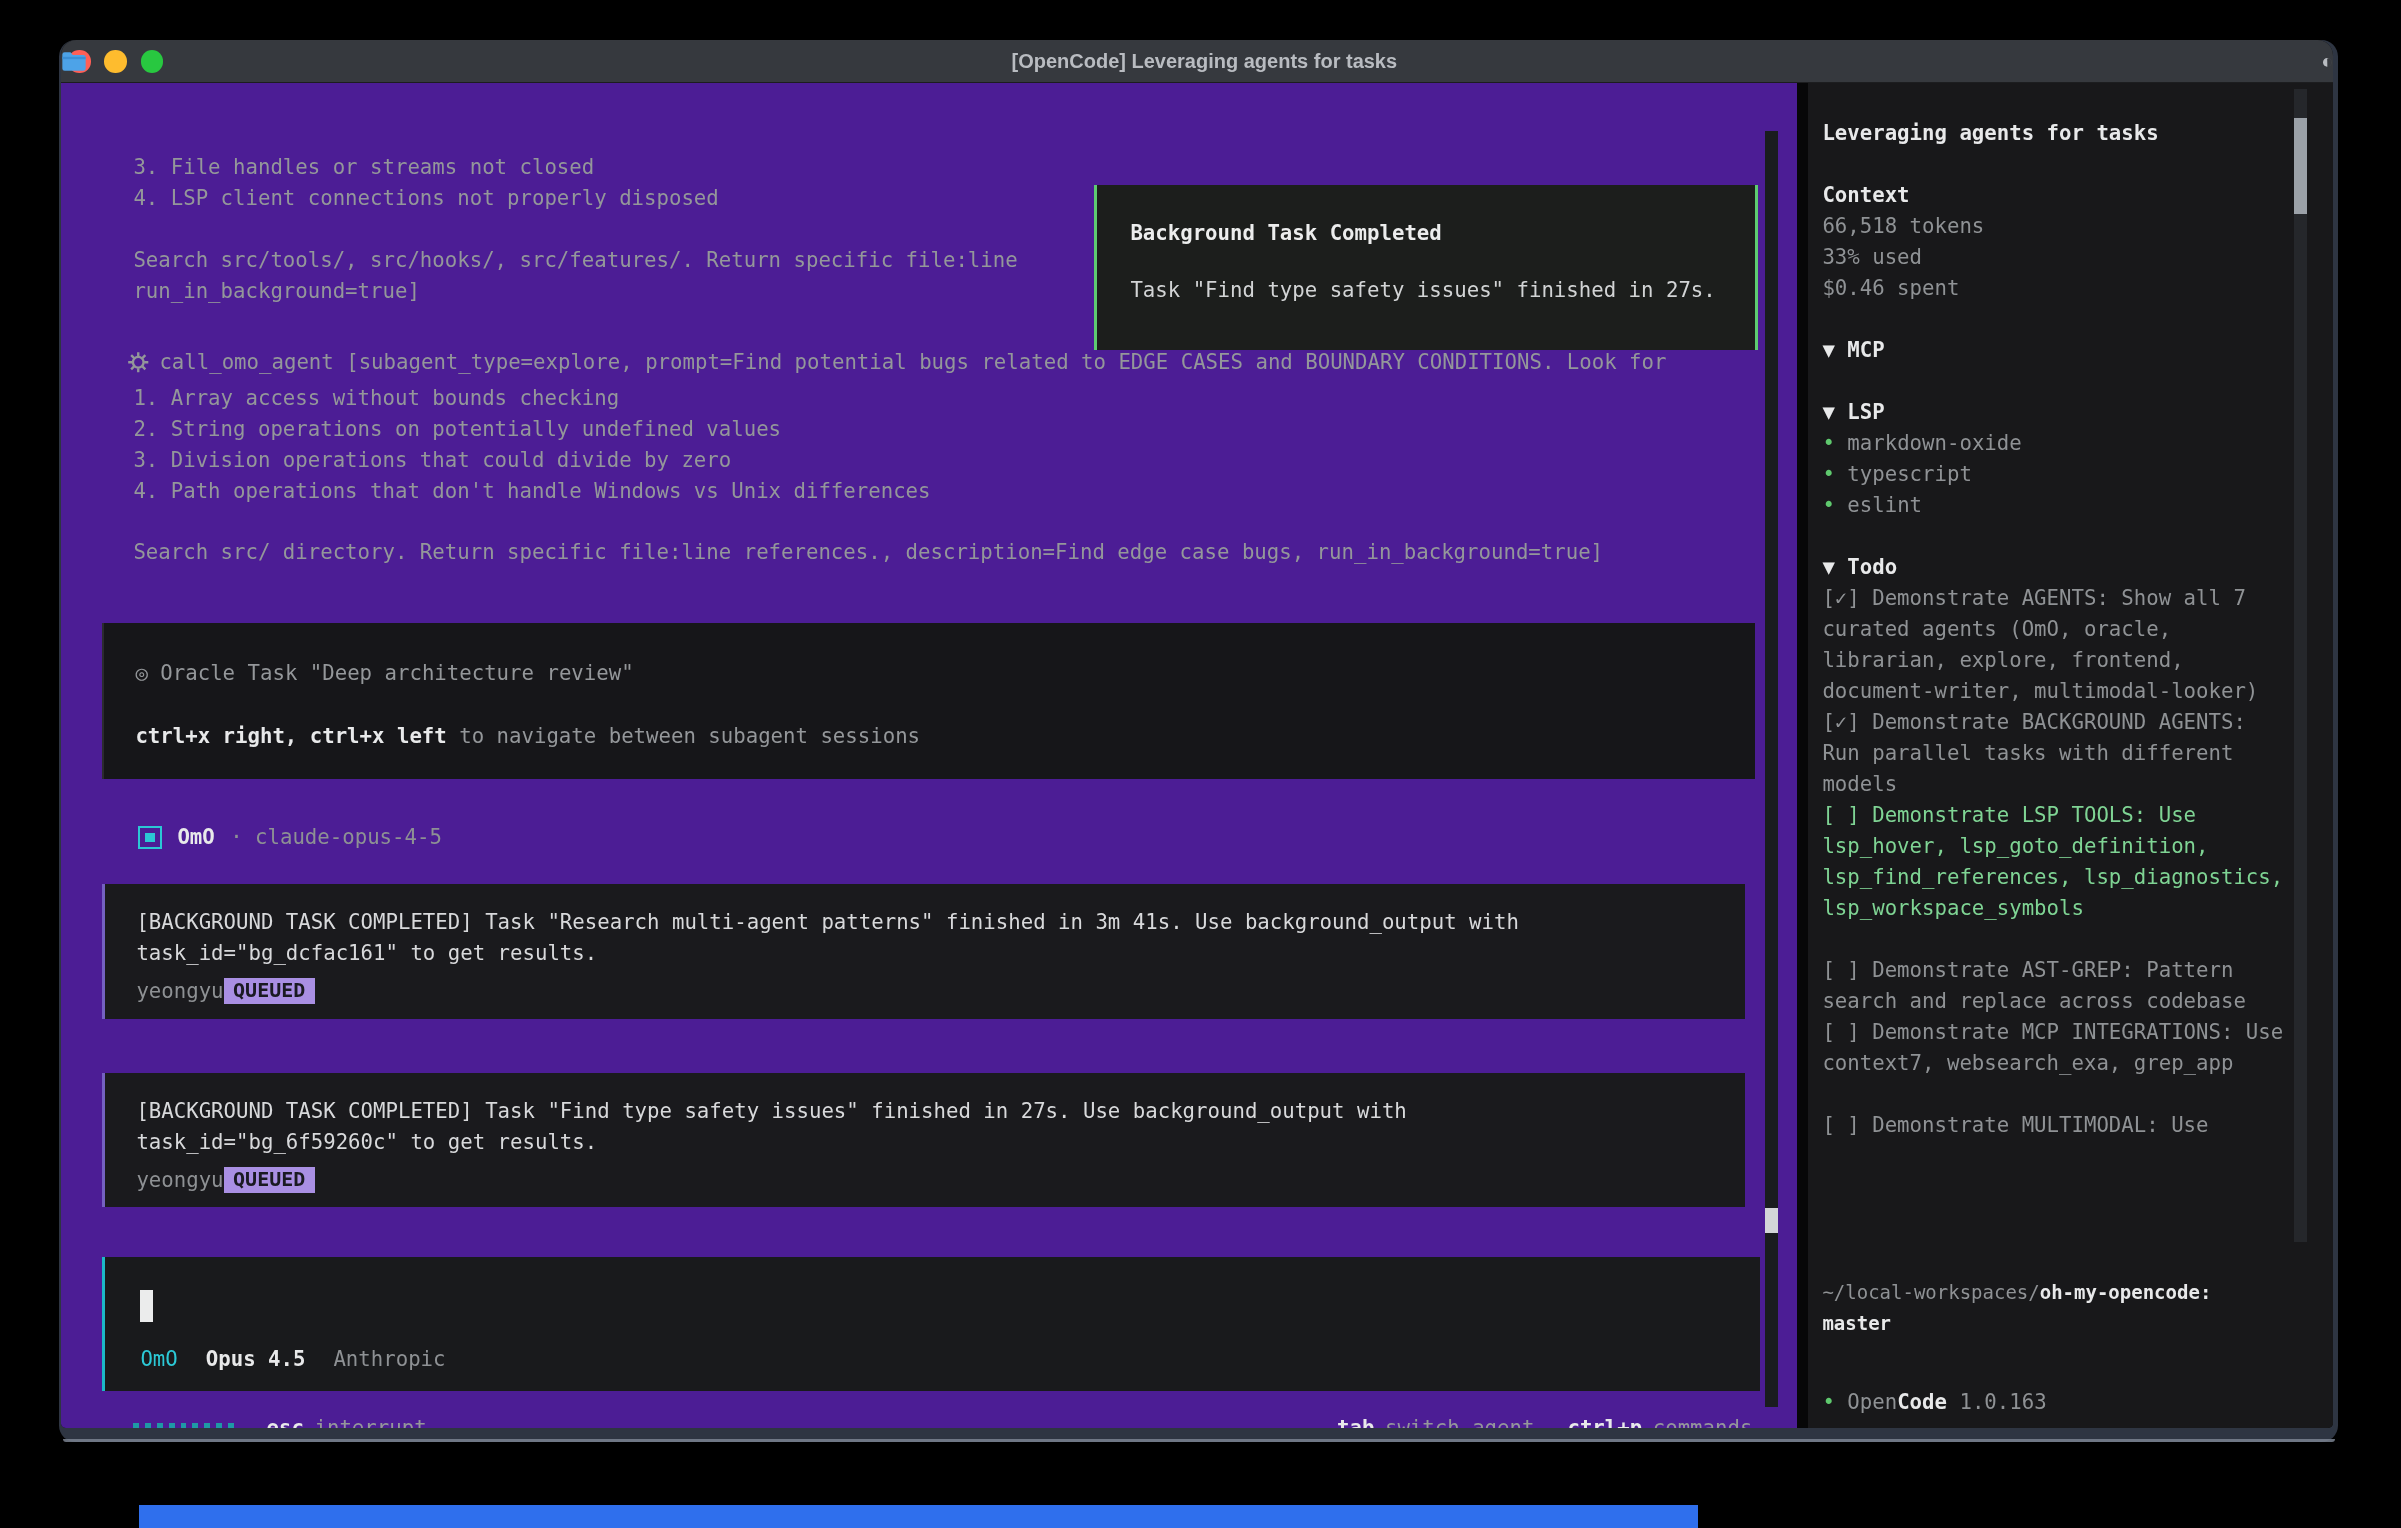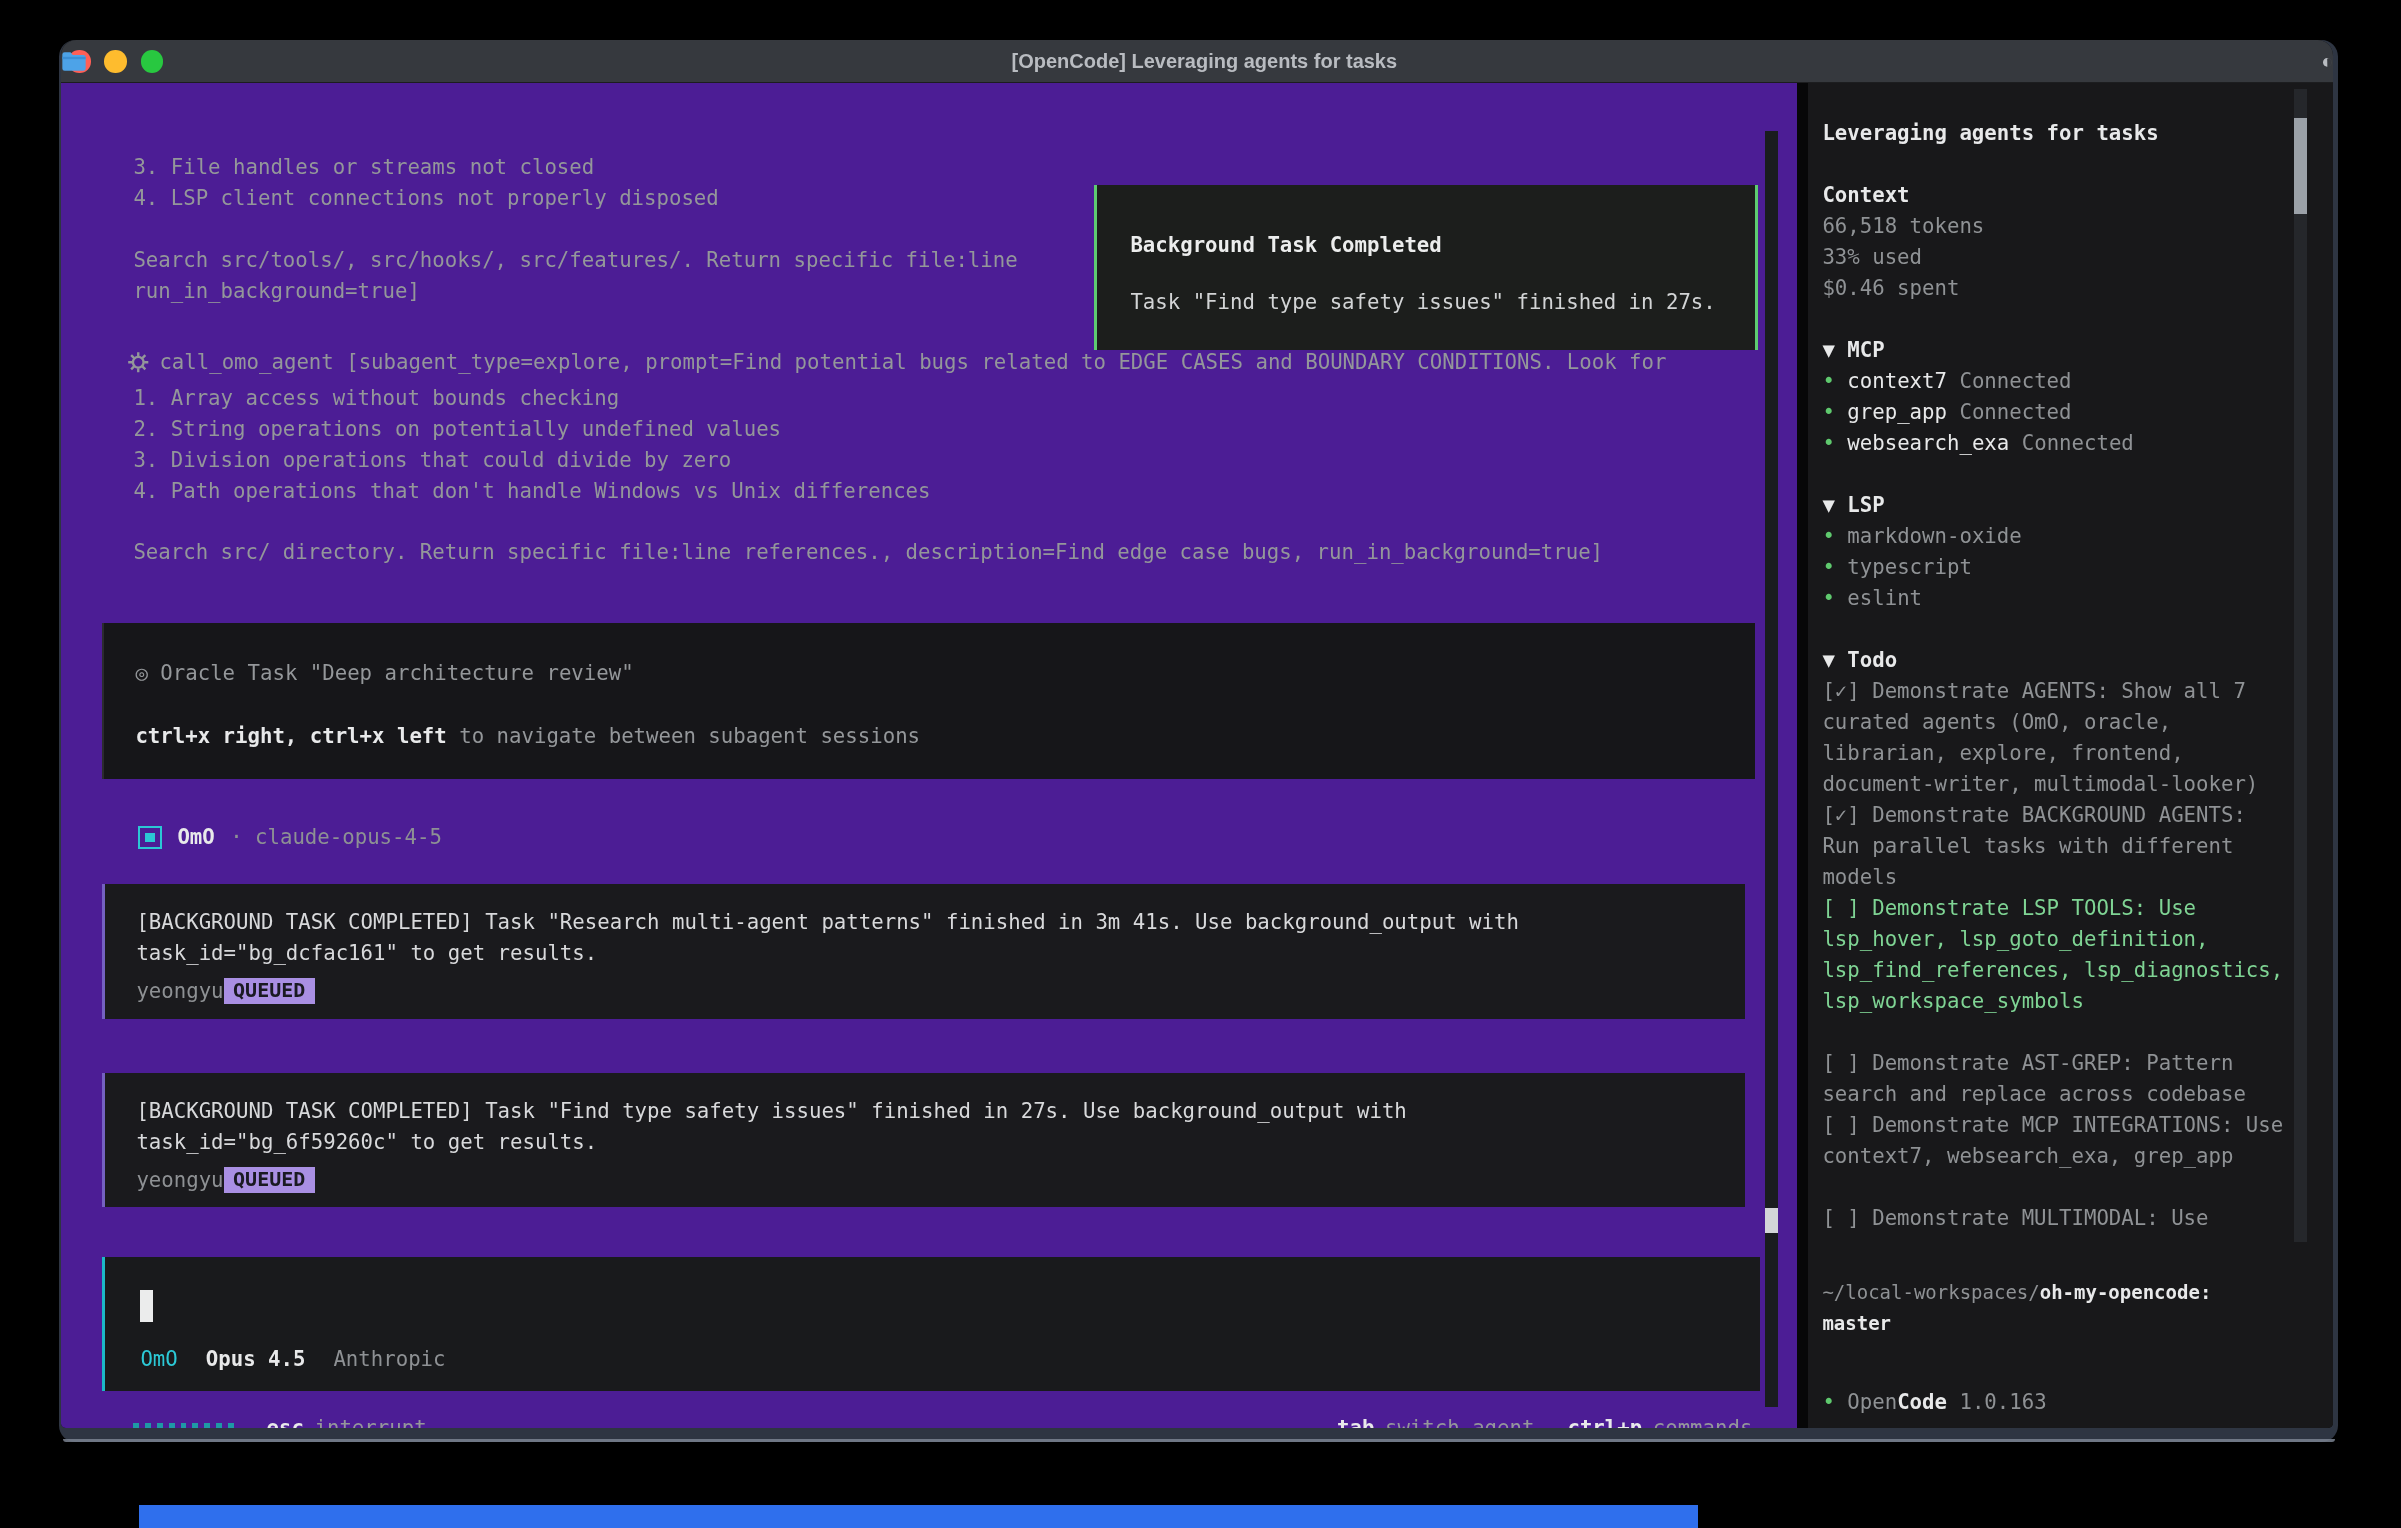--- a/index.html
+++ b/index.html
@@ -31,21 +31,21 @@
   .sidebar { position:absolute; left:1747px; top:43px; right:0; bottom:0; background:#18181a; }
 
   pre, .mono { font-family:"DejaVu Sans Mono","DejaVu Sans",monospace; font-size:20.7px; line-height:31px; }
   .gray { color:#94979a; } .white { color:#e8e9ea; } .dim { color:#8e9194; }
   .bold { font-weight:700; }
 
   .scroll-top { position:absolute; left:72px; top:69px; white-space:pre; color:#94979a; }
 
   .notification { position:absolute; left:1033px; top:102px; width:664px; height:165px;
                   background:#1c1e1c; border-left:3px solid #5ecb71; border-right:3px solid #5ecb71;
-                  padding:48px 0 0 33px; }
+                  padding:36px 0 0 33px; }
   .notification .n-title { font-size:20.7px; font-weight:700; color:#eceded; }
   .notification .n-body  { margin-top:33px; font-size:20.7px; color:#d2d4d5; }
 
   .tool-row { position:absolute; left:66px; top:267px; display:flex; align-items:center; gap:9.5px;
               color:#94979a; white-space:nowrap; font-size:20.7px; }
   .tool-items { position:absolute; left:72px; top:300px; white-space:pre; color:#94979a; line-height:31px; }
   .tool-footer{ position:absolute; left:72px; top:454px; white-space:pre; color:#94979a; }
 
   .oracle { position:absolute; left:41px; top:540px; width:1653px; height:156px;
             background:#161619; border-left:2.4px solid #2b2b2f; padding:35px 0 0 31px; }
@@ -229,25 +229,20 @@
     <div class="sidebar">
       <div class="side-content" id="side-content">
         <div class="section-head">Leveraging agents for tasks</div>
 
         <div class="section-gap section-head">Context</div>
         <div class="side-item">66,518 tokens</div>
         <div class="side-item">33% used</div>
         <div class="side-item">$0.46 spent</div>
 
         <div class="section-gap section-head" id="mcp-head">▼ MCP</div>
-        <div id="mcp-list">
-            <div class="side-item"><span class="bullet">•</span> <span class="white">context7</span> <span class="side-item">Connected</span></div>
-            <div class="side-item"><span class="bullet">•</span> <span class="white">grep_app</span> <span class="side-item">Connected</span></div>
-            <div class="side-item"><span class="bullet">•</span> <span class="white">websearch_exa</span> <span class="side-item">Connected</span></div>
-          </div>
 
         <div class="section-gap section-head" id="lsp-head">▼ LSP</div>
         <div id="lsp-list">
             <div class="side-item"><span class="bullet">•</span> <span>markdown-oxide</span></div>
             <div class="side-item"><span class="bullet">•</span> <span>typescript</span></div>
             <div class="side-item"><span class="bullet">•</span> <span>eslint</span></div>
           </div>
 
         <div class="section-gap section-head" id="todo-head">▼ Todo</div>
         <div id="todo-list">

